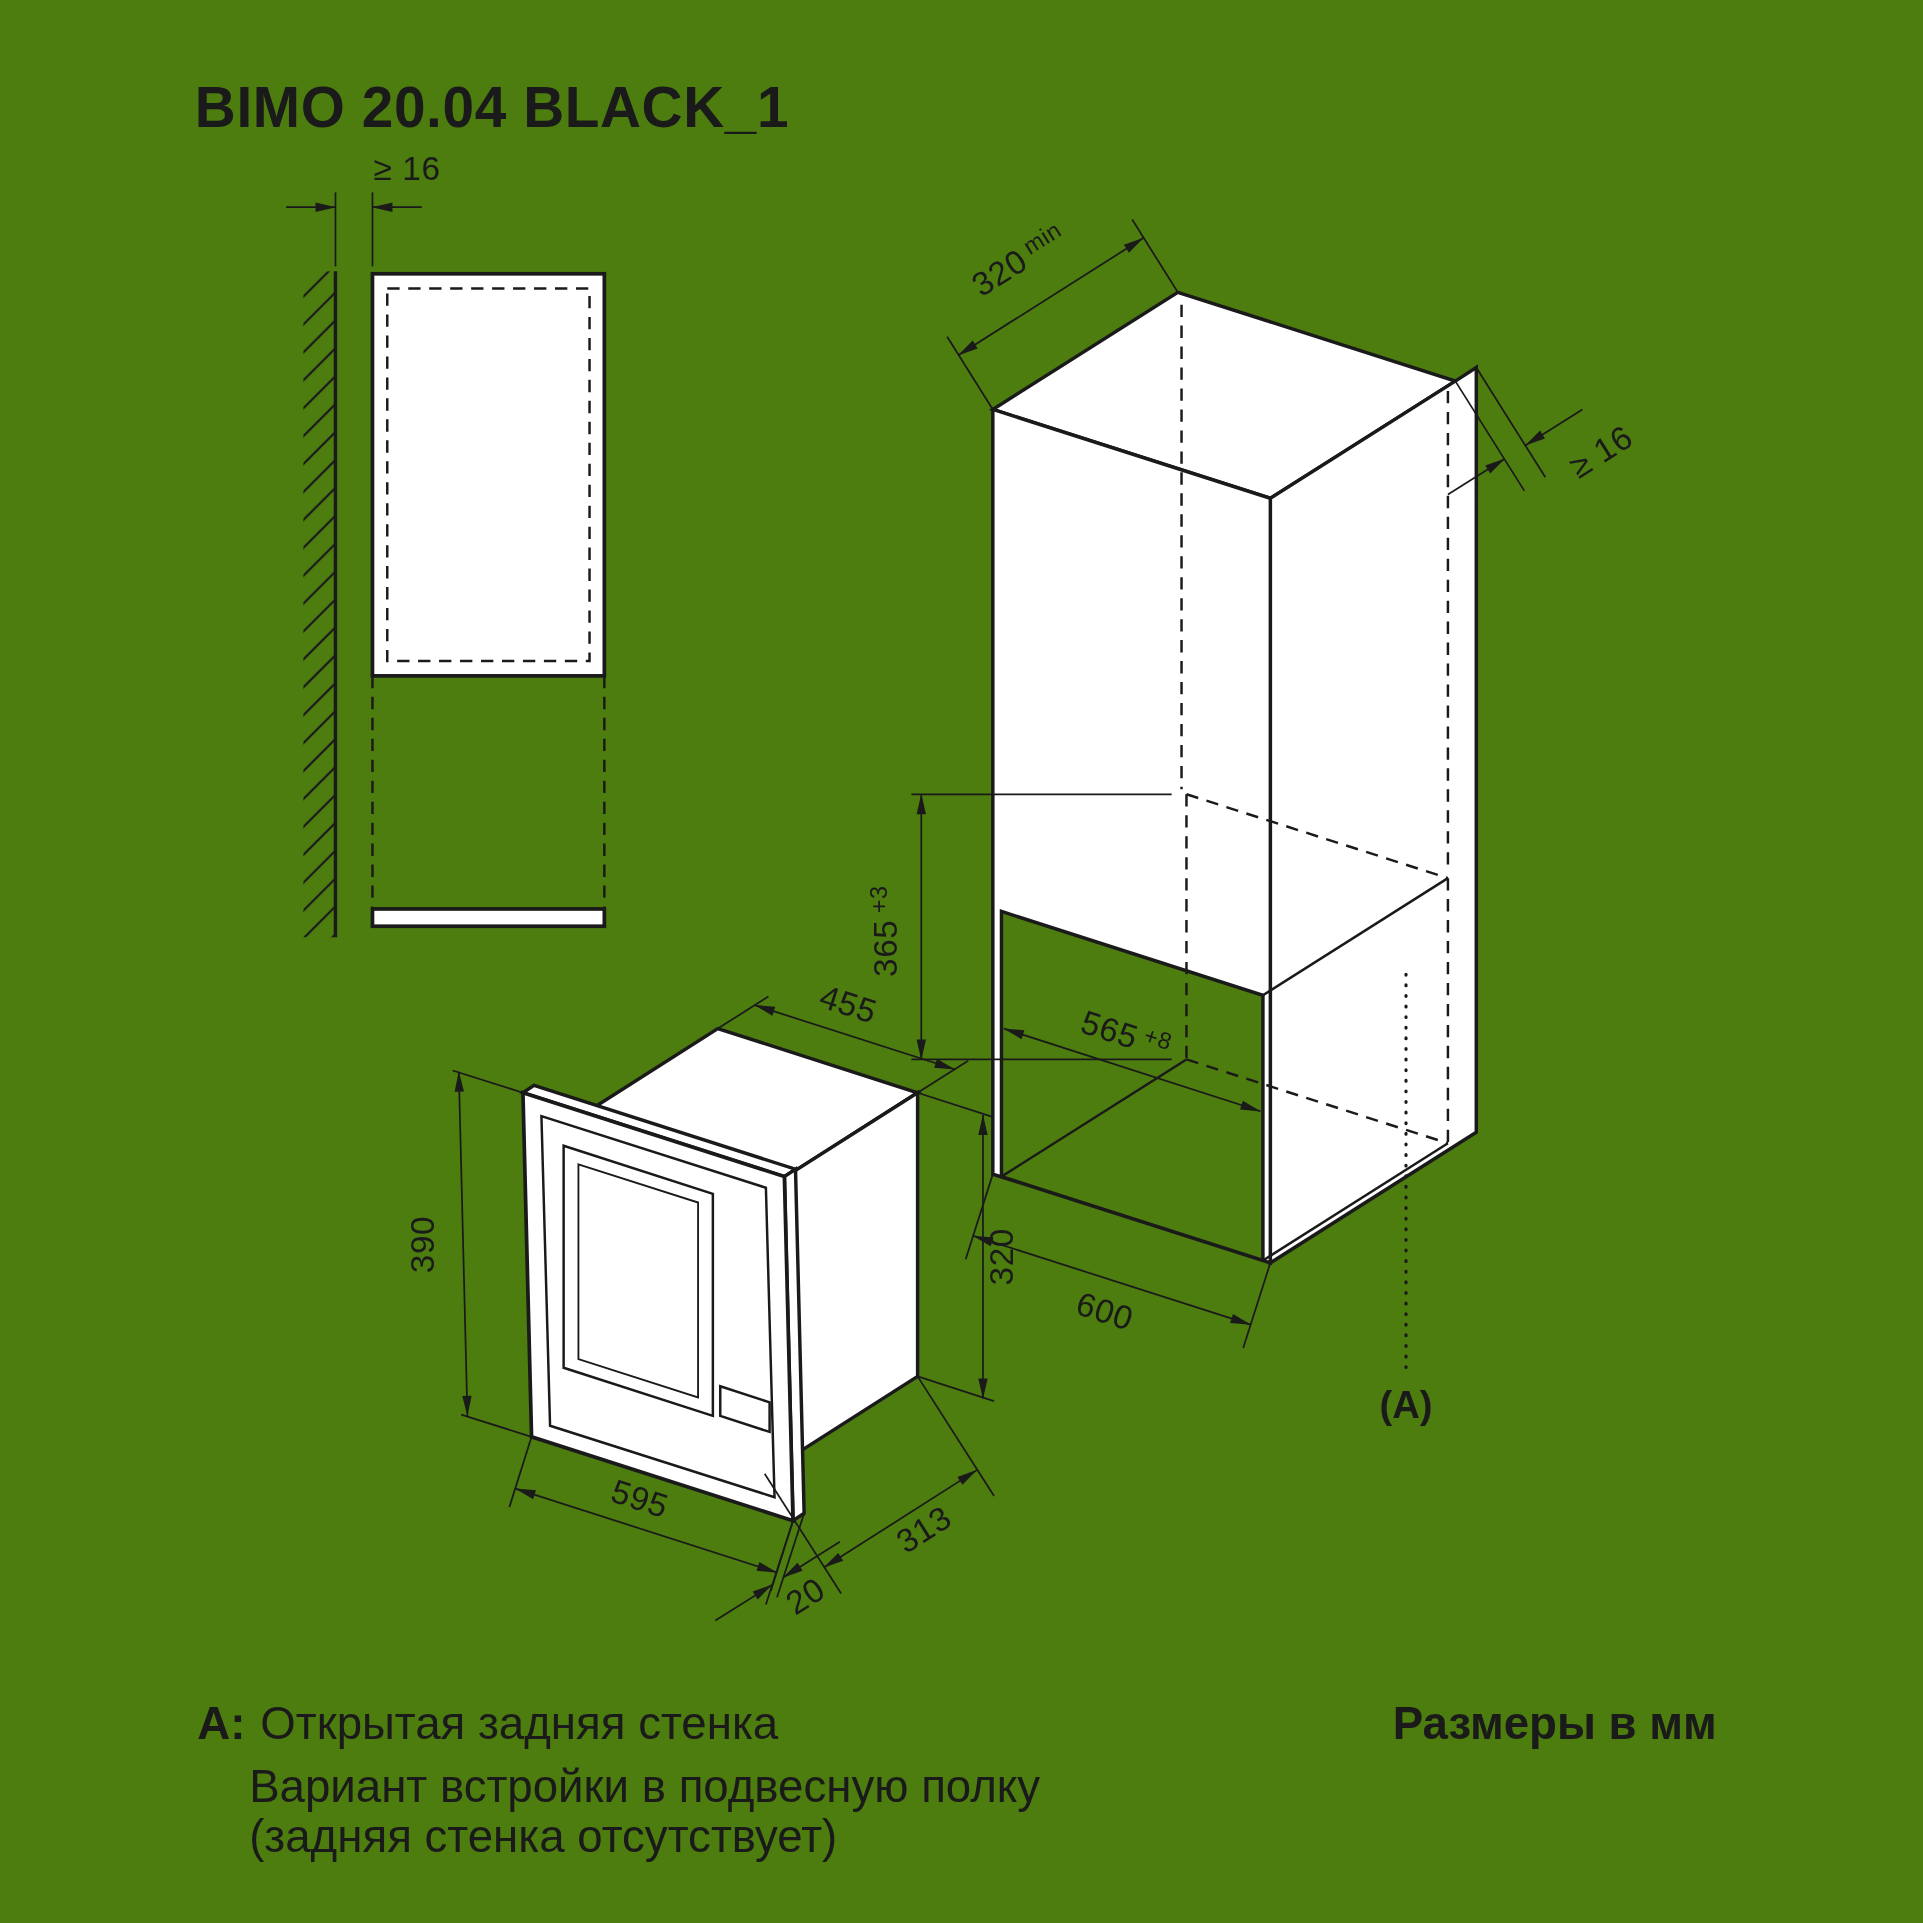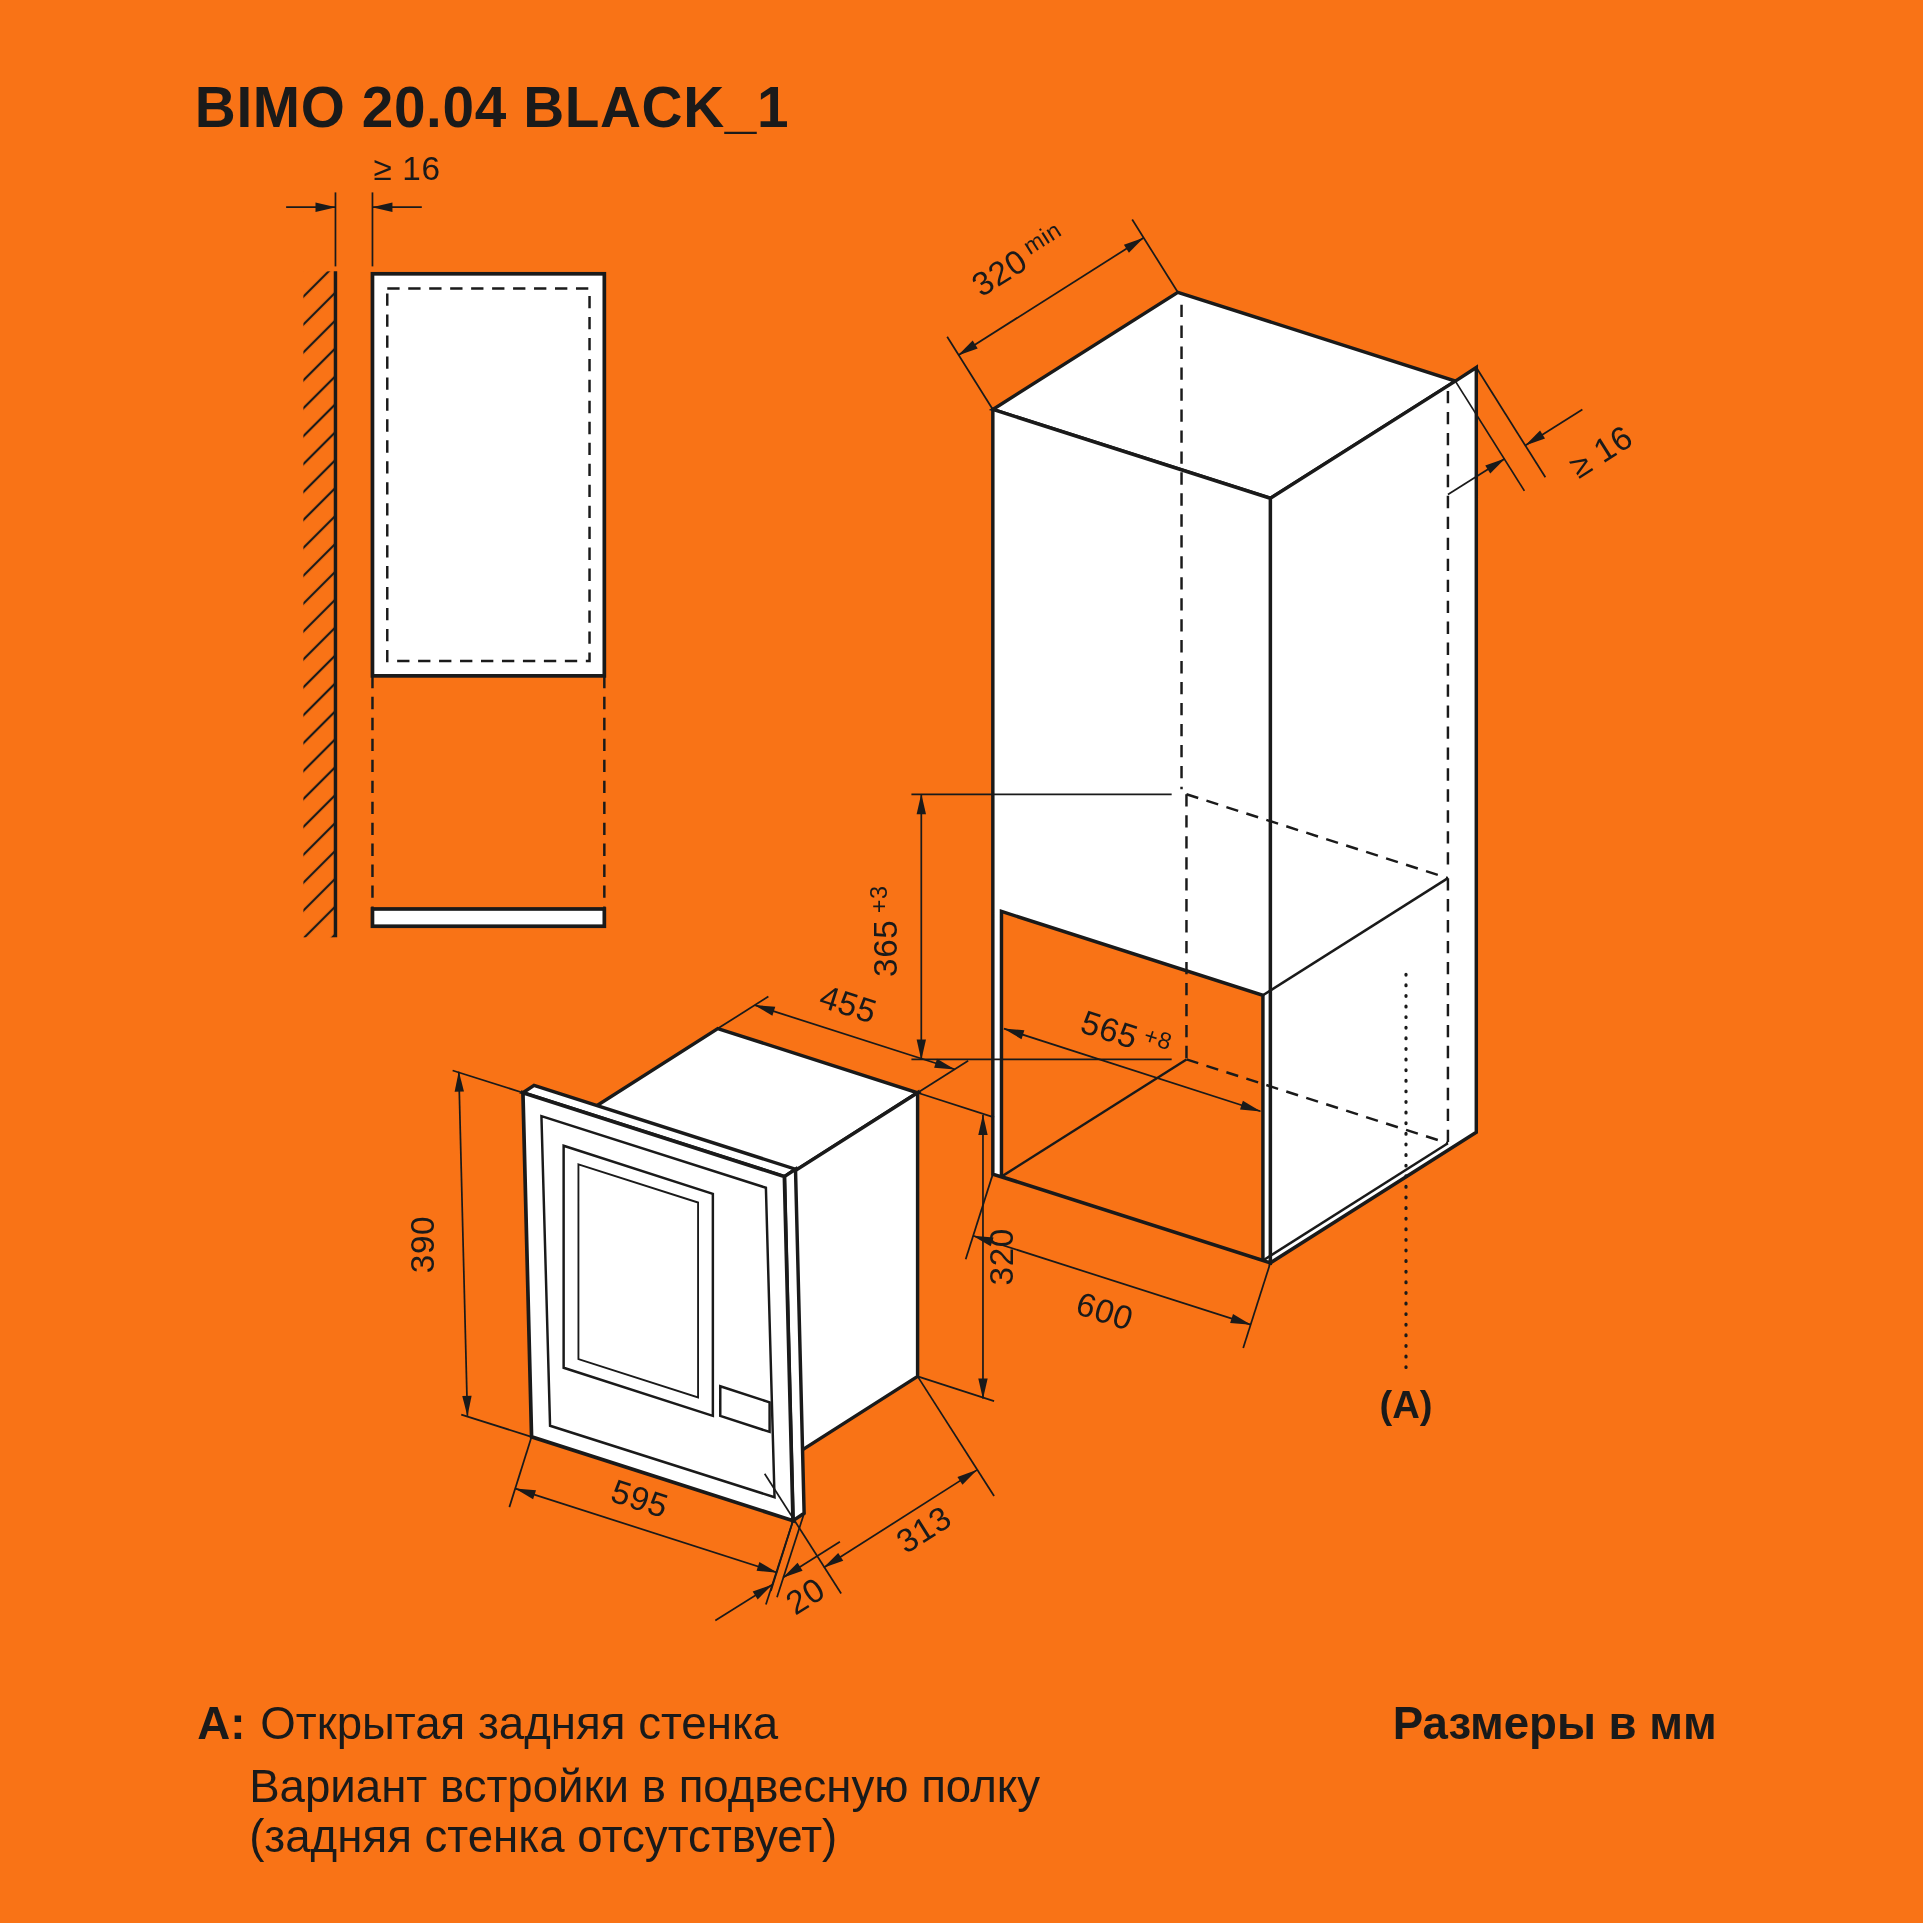--- a/index.html
+++ b/index.html
@@ -1,16 +1,16 @@
 <!DOCTYPE html>
 <html style="font-size:12px"><head>
 <meta charset="utf-8">
 <style>
   html,body{margin:0;padding:0;background:#fff;}
-  .page{width:1924px;height:1924px;background:#f97316;}
+  .page{width:1924px;height:1924px;background:#4d7c0f;}
   svg{display:block;width:1924px;height:1924px;}
   text{font-family:"Liberation Sans","DejaVu Sans",sans-serif;fill:#1a1a1a;}
   .dim{font-size:27px;letter-spacing:0.5px;}
   .dim-small{font-size:19px;}
   .title{font-size:46px;font-weight:700;letter-spacing:0.5px;}
   .foot{font-size:37px;}
   .foot-b{font-weight:700;}
   .callout{font-size:31px;font-weight:700;}
   .face{stroke:#1a1a1a;stroke-width:2.8;fill:#ffffff;}
   .face-bold{stroke:#1a1a1a;stroke-width:3;fill:#ffffff;}

